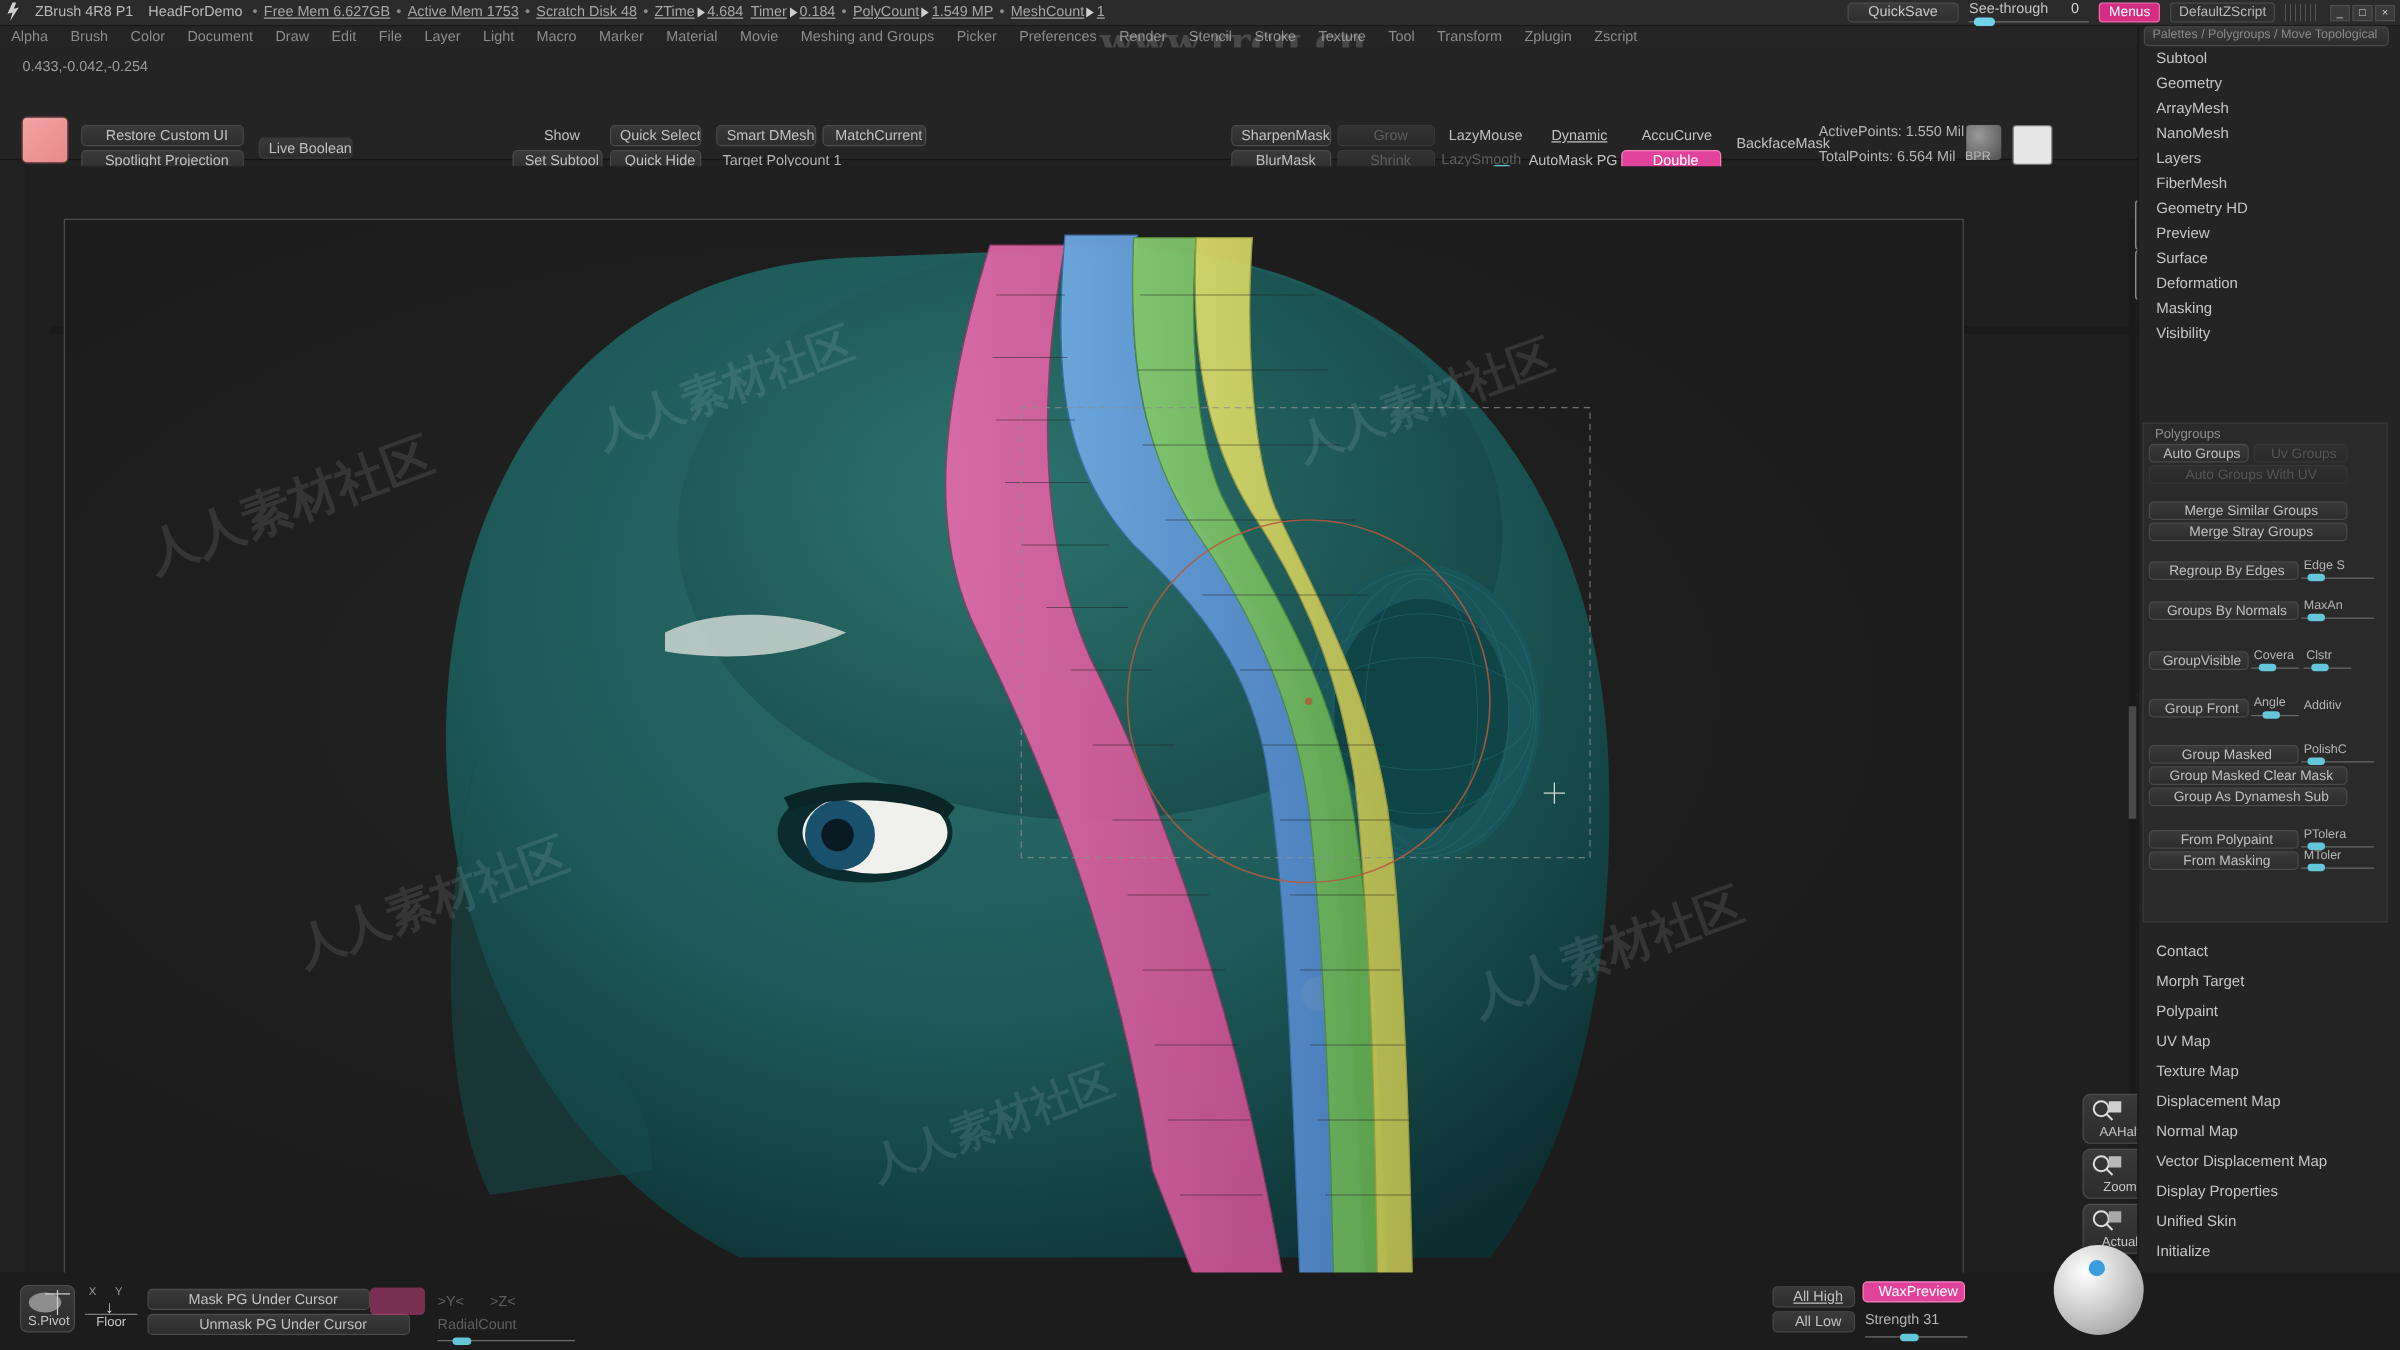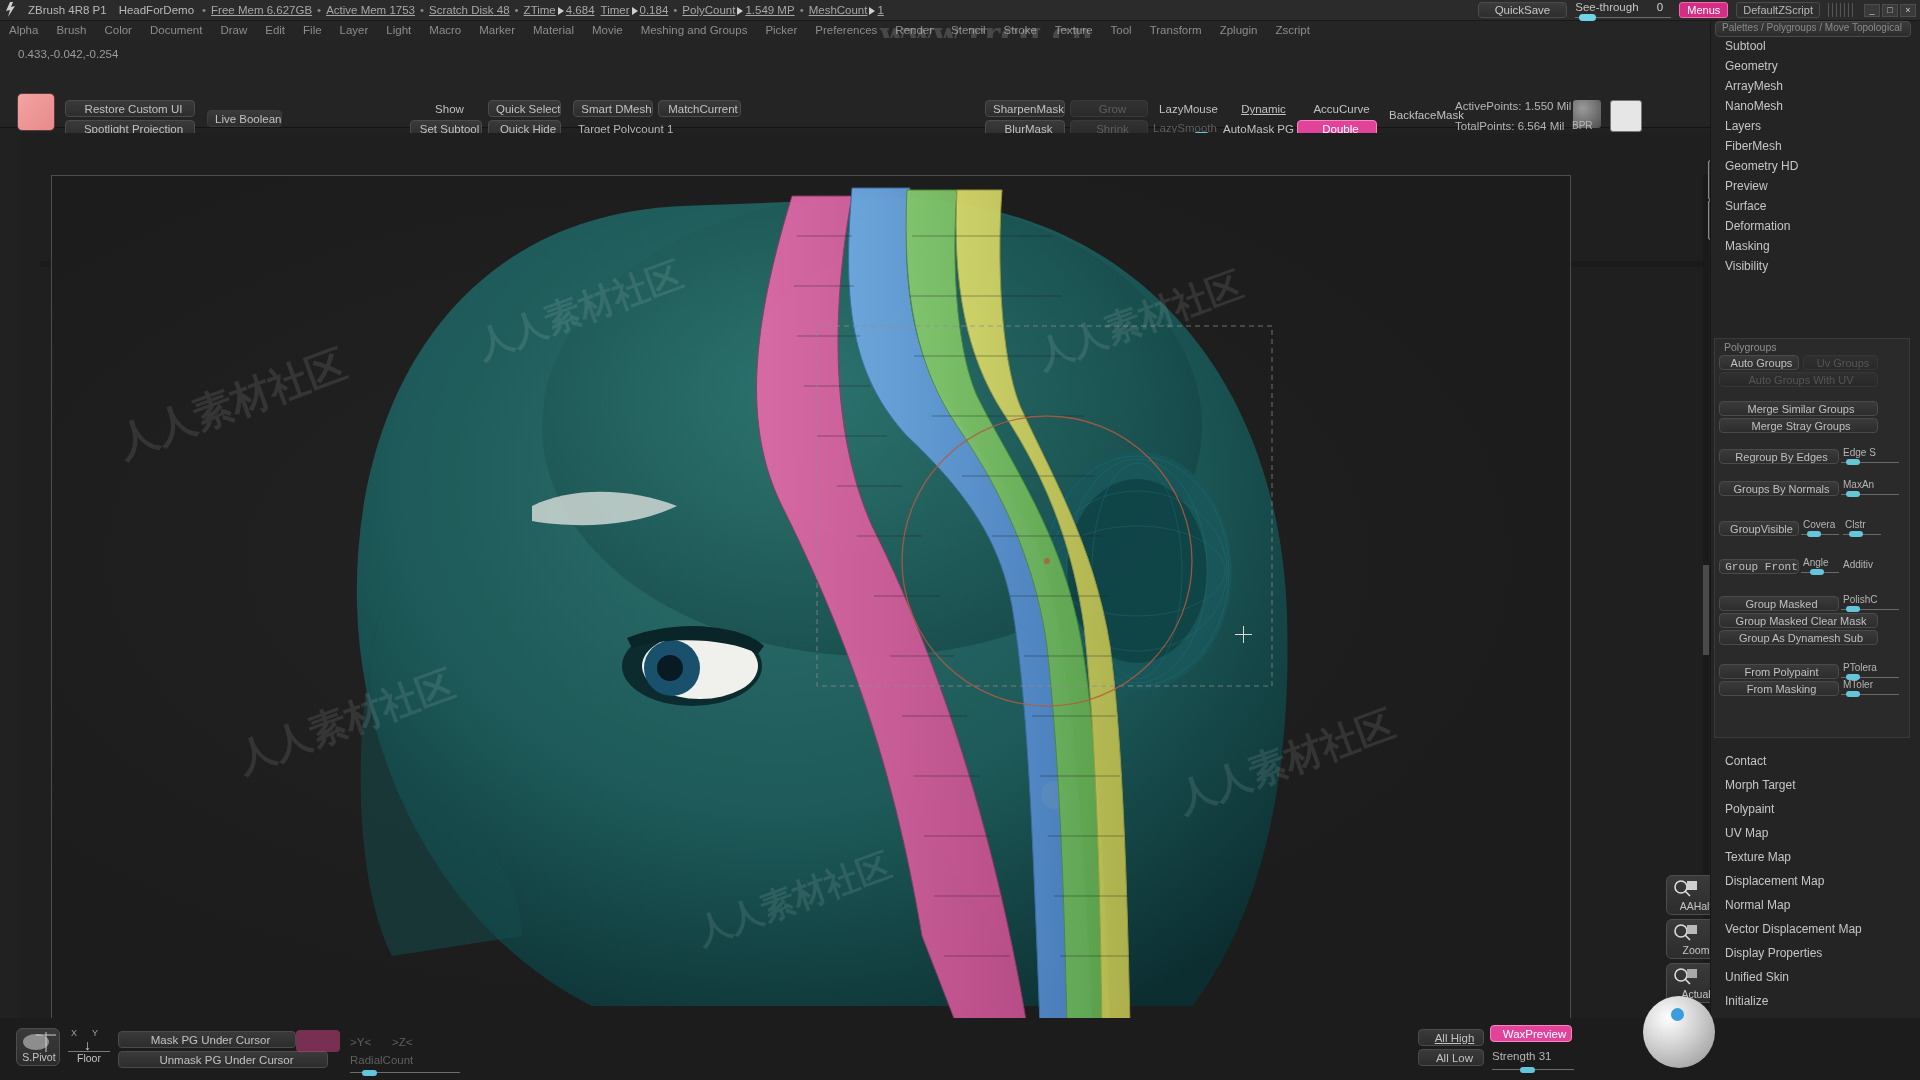--- a/index.html
+++ b/index.html
@@ -542,21 +542,21 @@
       <span class="pgknob" style="left:131px; top:152px;"></span>
 
       <button class="pgbtn" style="left:4px; top:182px; width:80px;">GroupVisible</button>
       <span class="pglbl" style="left:88px; top:180px;">Covera</span>
       <span class="pgslider" style="left:86px; top:195px; width:38px;"></span>
       <span class="pgknob" style="left:92px; top:192px;"></span>
       <span class="pglbl" style="left:130px; top:180px;">Clstr</span>
       <span class="pgslider" style="left:128px; top:195px; width:38px;"></span>
       <span class="pgknob" style="left:134px; top:192px;"></span>
 
-      <button class="pgbtn" style="left:4px; top:220px; width:80px;font-family:Liberation Mono, monospace;">Group Front</button>
+      <button class="pgbtn" style="left:4px; top:220px; width:80px;">Group Front</button>
       <span class="pglbl" style="left:88px; top:218px;">Angle</span>
       <span class="pgslider" style="left:86px; top:233px; width:38px;"></span>
       <span class="pgknob" style="left:95px; top:230px;"></span>
       <span class="pglbl" style="left:128px; top:220px;">Additiv</span>
 
       <button class="pgbtn" style="left:4px; top:257px; width:120px;">Group Masked</button>
       <span class="pglbl" style="left:128px; top:255px;">PolishC</span>
       <span class="pgslider" style="left:126px; top:270px; width:58px;"></span>
       <span class="pgknob" style="left:131px; top:267px;"></span>
 

